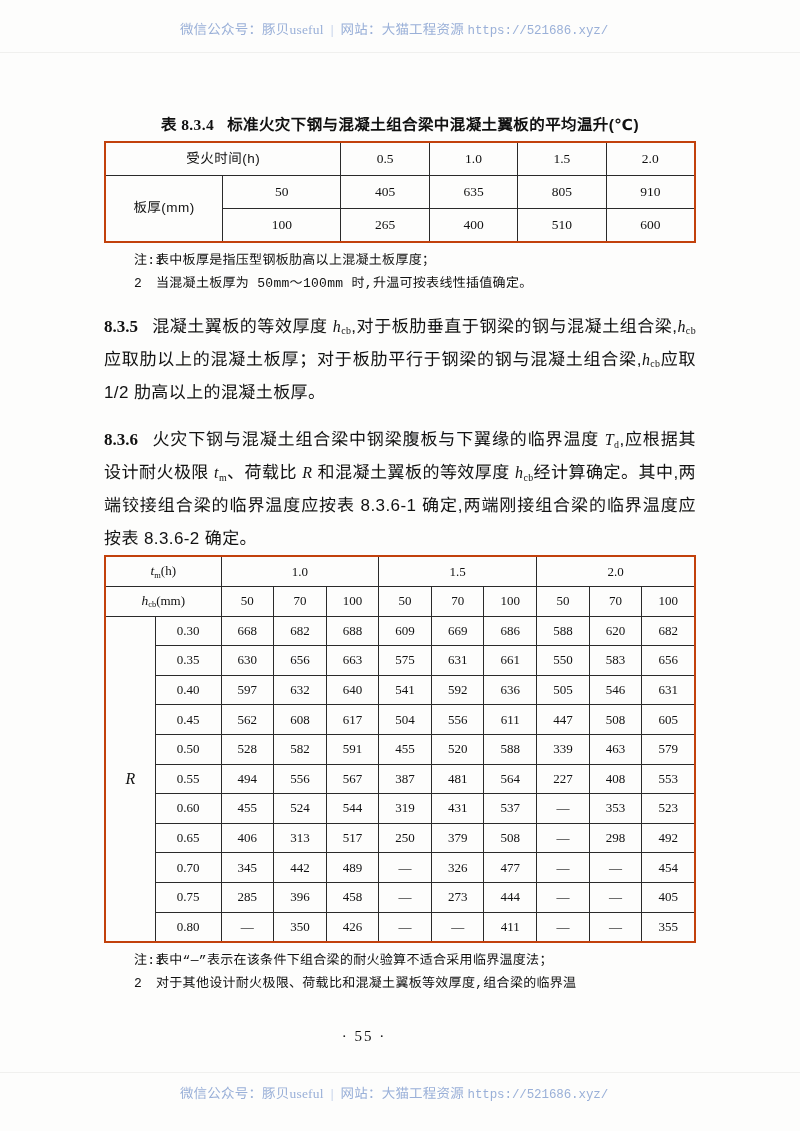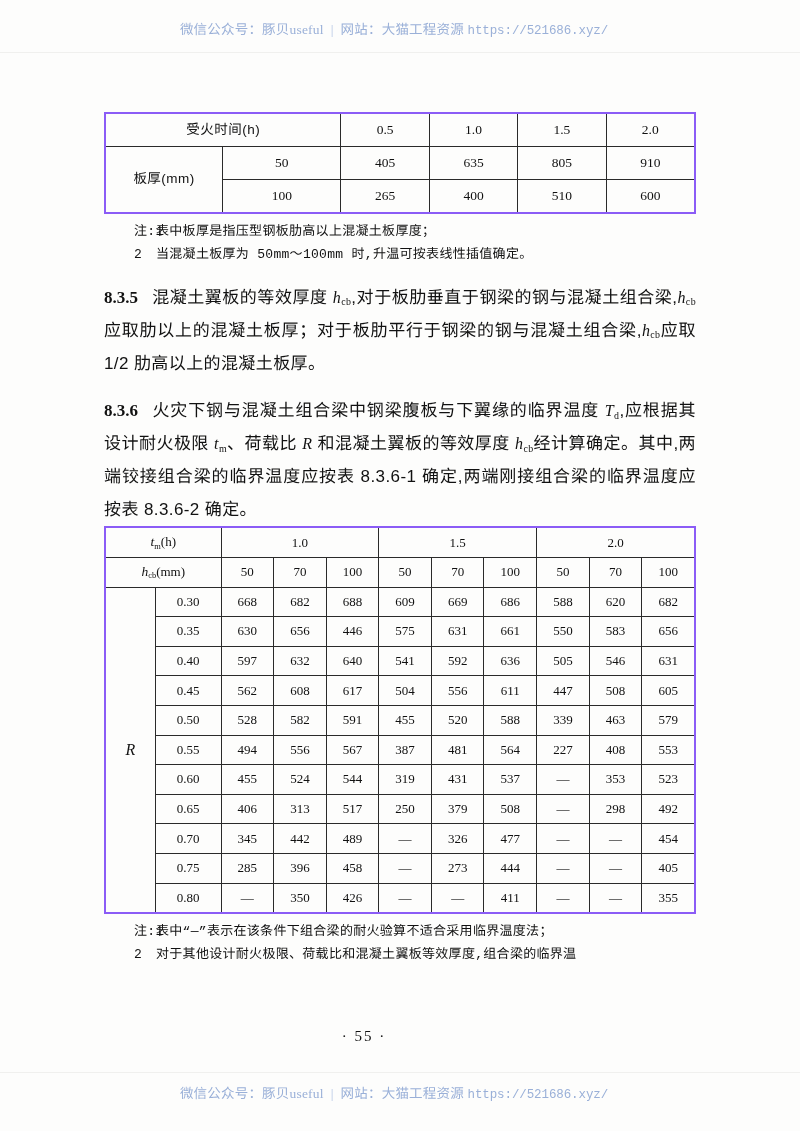--- a/index.html
+++ b/index.html
@@ -95,21 +95,21 @@
     padding: 3px 2px;
     line-height: 1.25;
     background: #fdfdfc;
   }
   table.doc .cjk {
     font-family: "Liberation Sans", "DejaVu Sans", sans-serif;
     font-size: 13.5px;
     letter-spacing: 0.5px;
   }
   table.doc.outer-heavy {
-    border: 2px solid #8b5cf6;
+    border: 2px solid #c2410c;
   }
 
   
   #table-834 { margin-bottom: 0; }
   #table-834 td { height: 26px; }
   #table-834 .lbl-thick { width: 118px; }
   #table-834 .sub { width: 120px; }
   #table-834 .val { width: 88px; }
 
   
@@ -208,20 +208,23 @@
 <div class="page">
 
   <div class="watermark" id="wm-top">
     <span>微信公众号：豚贝useful</span><span class="sep">|</span><span>网站：大猫工程资源</span>
     <span class="url">https://521686.xyz/</span>
   </div>
   <div class="hairline" id="rule-top"></div>
 
   <div class="content">
 
+    <div class="tbl-caption">
+      <span class="num">表 8.3.4</span><span class="gap"></span><span>标准火灾下钢与混凝土组合梁中混凝土翼板的平均温升(℃)</span>
+    </div>
 
     <table class="doc outer-heavy" id="table-834">
       <tbody>
         <tr>
           <td class="cjk lbl-thick" colspan="2">受火时间(h)</td>
           <td class="val">0.5</td>
           <td class="val">1.0</td>
           <td class="val">1.5</td>
           <td class="val">2.0</td>
         </tr>
@@ -300,21 +303,21 @@
             <td class="c-d">669</td>
             <td class="c-d">686</td>
             <td class="c-d">588</td>
             <td class="c-d">620</td>
             <td class="c-d">682</td>
           </tr>
           <tr>
             <td class="c-rv">0.35</td>
             <td class="c-d">630</td>
             <td class="c-d">656</td>
-            <td class="c-d">446</td>
+            <td class="c-d">663</td>
             <td class="c-d">575</td>
             <td class="c-d">631</td>
             <td class="c-d">661</td>
             <td class="c-d">550</td>
             <td class="c-d">583</td>
             <td class="c-d">656</td>
           </tr>
           <tr>
             <td class="c-rv">0.40</td>
             <td class="c-d">597</td>

